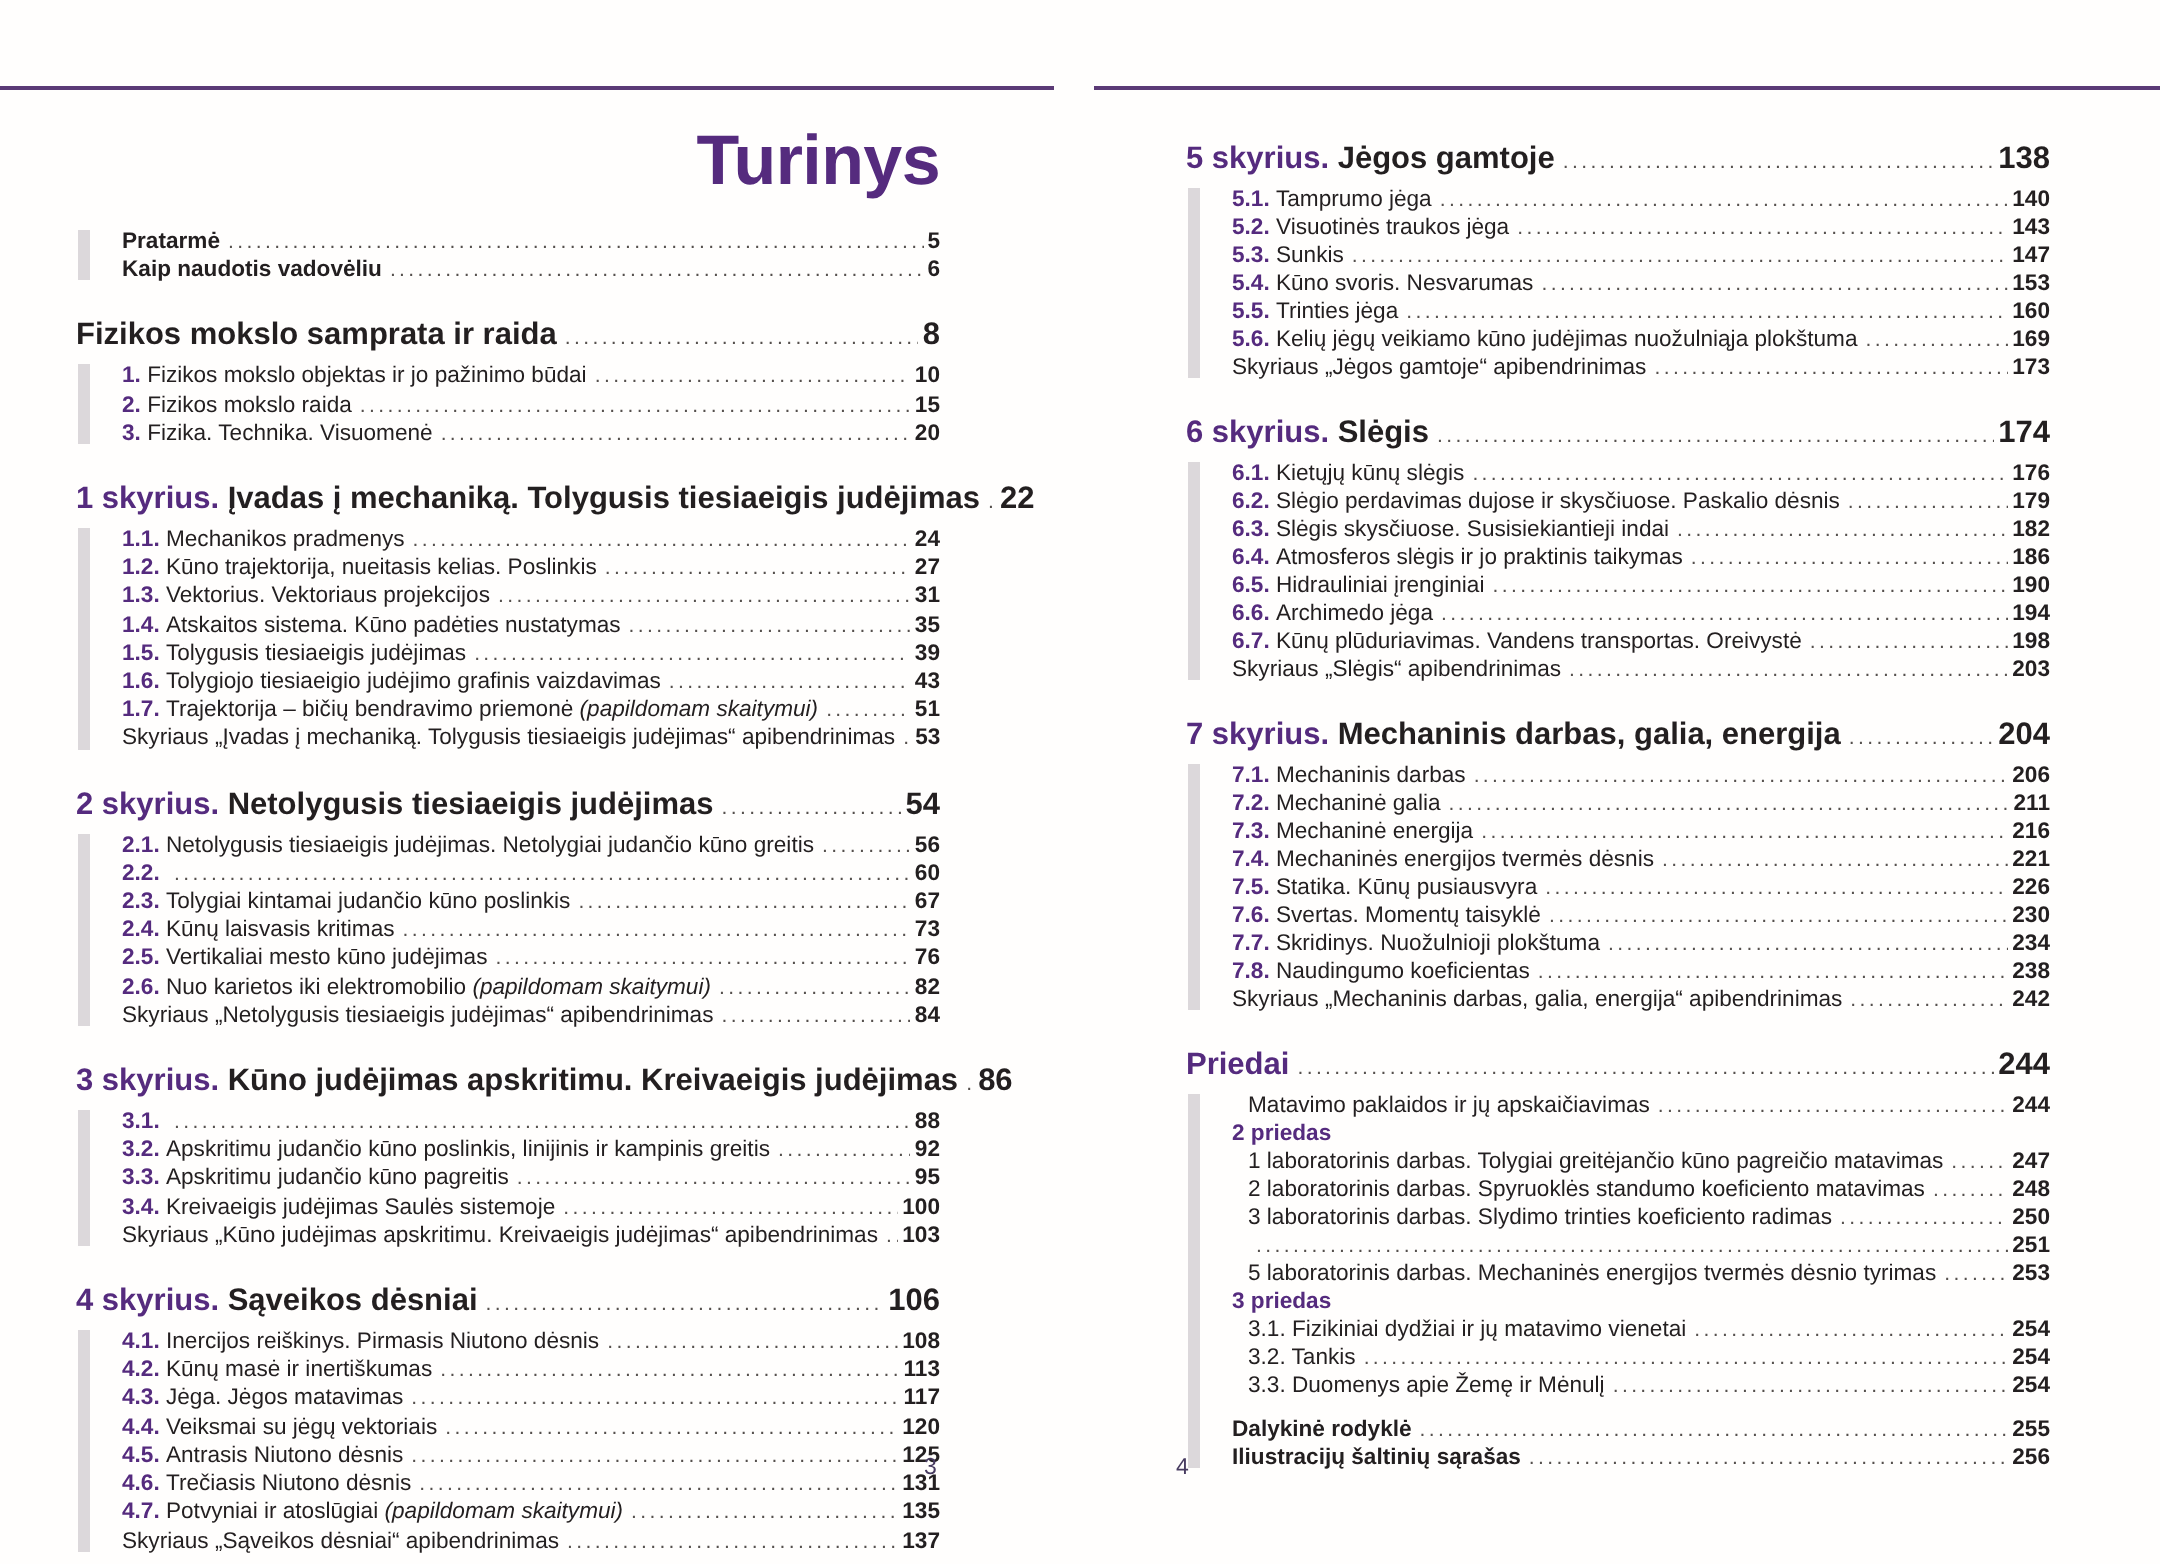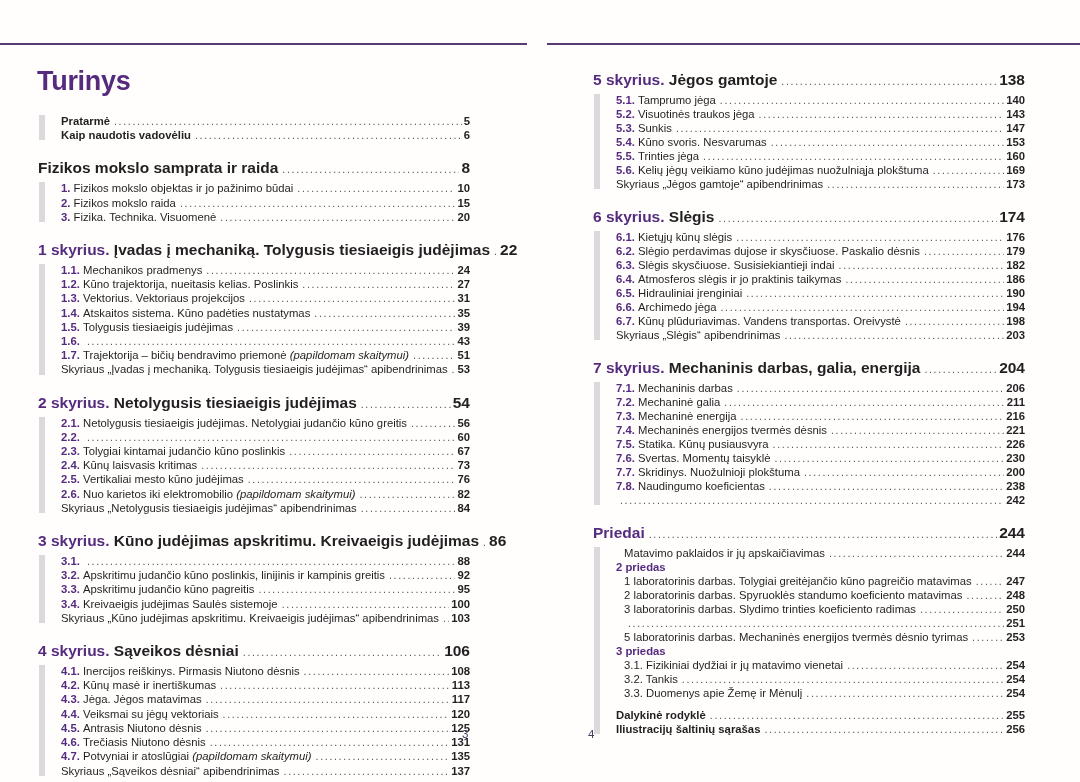--- a/index.html
+++ b/index.html
@@ -7,22 +7,22 @@
     position:relative;width:1080px;height:782px;background:#fffefd;
     font-family:"Liberation Sans",sans-serif;color:#231f20;overflow:hidden;
   }
   .rule{position:absolute;top:43px;height:2px;background:#5b3a76;}
   .rule.left{left:0;width:527px;}
   .rule.right{left:547px;width:533px;}
   .col{position:absolute;width:432px;}
   .col-left{left:38px;top:66px;}
   .col-right{left:593px;top:70px;}
   .toc-title{
-    font-size:27px;line-height:30px;font-weight:bold;color:#552b7e;
-    margin:0 0 8px -1px;letter-spacing:-0.3px;
+    font-size:35px;line-height:30px;font-weight:bold;color:#552b7e;
+    margin:0 0 8px -1px;letter-spacing:-0.3px;text-align:right;
   }
   .section{margin-top:16px;}
   .col .section:first-child{margin-top:0;}
   .heading{display:flex;align-items:baseline;font-weight:bold;font-size:15.5px;line-height:20px;}
   .heading .prefix{color:#552b7e;white-space:pre;}
   .heading .htitle{color:#231f20;white-space:pre;}
   .heading .leader{font-weight:normal;}
   .rows{position:relative;padding-left:23px;padding-top:2px;}
   .rows::before{
     content:"";position:absolute;left:1px;top:3px;bottom:2px;width:6px;background:#dcd8db;
@@ -130,20 +130,21 @@
             <span class="page-num">35</span>
           </div>
           <div class="row">
             <span class="num">1.5. </span>
             <span class="txt">Tolygusis tiesiaeigis judėjimas</span>
             <span class="leader">................................................................................................................................................................................................................................................</span>
             <span class="page-num">39</span>
           </div>
           <div class="row">
             <span class="num">1.6. </span>
+            <span class="txt">Tolygiojo tiesiaeigio judėjimo grafinis vaizdavimas</span>
             <span class="leader">................................................................................................................................................................................................................................................</span>
             <span class="page-num">43</span>
           </div>
           <div class="row">
             <span class="num">1.7. </span>
             <span class="txt">Trajektorija – bičių bendravimo priemonė </span>
             <span class="txt italic">(papildomam skaitymui)</span>
             <span class="leader">................................................................................................................................................................................................................................................</span>
             <span class="page-num">51</span>
           </div>
@@ -453,29 +454,30 @@
           <div class="row">
             <span class="num">7.6. </span>
             <span class="txt">Svertas. Momentų taisyklė</span>
             <span class="leader">................................................................................................................................................................................................................................................</span>
             <span class="page-num">230</span>
           </div>
           <div class="row">
             <span class="num">7.7. </span>
             <span class="txt">Skridinys. Nuožulnioji plokštuma</span>
             <span class="leader">................................................................................................................................................................................................................................................</span>
-            <span class="page-num">200</span>
+            <span class="page-num">234</span>
           </div>
           <div class="row">
             <span class="num">7.8. </span>
             <span class="txt">Naudingumo koeficientas</span>
             <span class="leader">................................................................................................................................................................................................................................................</span>
             <span class="page-num">238</span>
           </div>
           <div class="row">
+            <span class="txt">Skyriaus „Mechaninis darbas, galia, energija“ apibendrinimas</span>
             <span class="leader">................................................................................................................................................................................................................................................</span>
             <span class="page-num">242</span>
           </div>
         </div>
       </div>
       <div class="section">
         <div class="heading">
           <span class="prefix">Priedai</span>
           <span class="leader">................................................................................................................................................................................................................................................</span>
           <span class="page-num">244</span>

